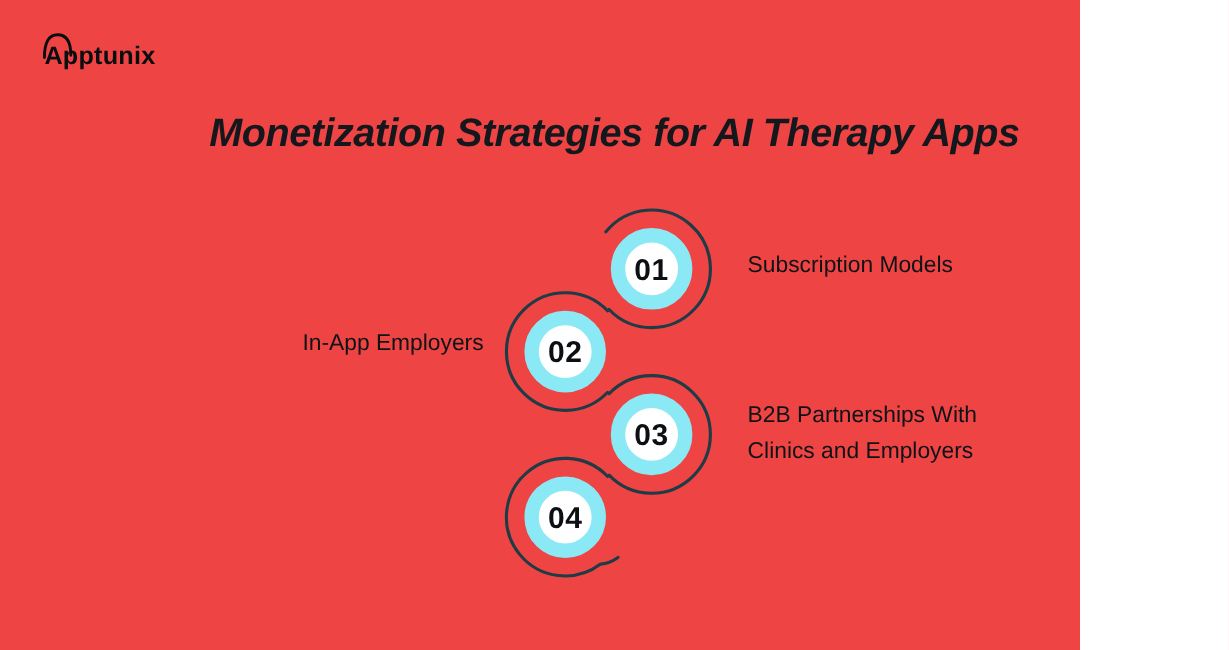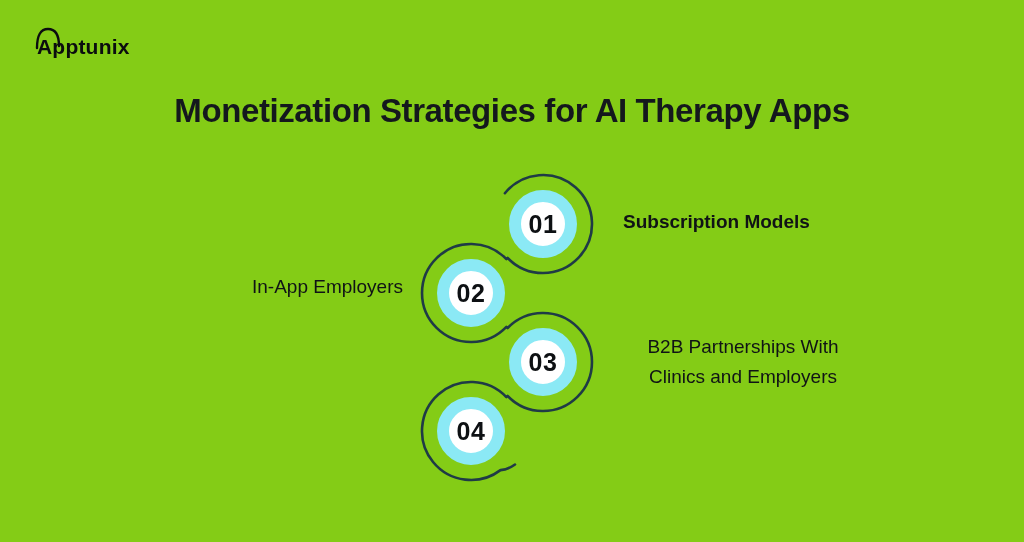--- a/index.html
+++ b/index.html
@@ -2,23 +2,23 @@
 <html><head>
 <meta charset="utf-8">
 <style>
   html, body {
     margin: 0;
     padding: 0;
     background: #ffffff;
   }
   .canvas {
     position: relative;
-    width: 1024px;
+    width: 900px;
     height: 542px;
-    background: #84cc16;
+    background: #ef4444;
     overflow: hidden;
     font-family: "Liberation Sans", sans-serif;
   }
 
   
   .logo {
     position: absolute;
     left: 36px;
     top: 26px;
     width: 120px;
@@ -46,20 +46,21 @@
     left: 0;
     top: 92px;
     width: 1024px;
     margin: 0;
     text-align: center;
     font-size: 33px;
     line-height: 38px;
     font-weight: 700;
     letter-spacing: -0.4px;
     color: #14181d;
+    font-style: italic;
   }
 
   
   .diagram-svg {
     position: absolute;
     left: 0;
     top: 0;
   }
   .step-number {
     font-family: "Liberation Sans", sans-serif;
@@ -71,23 +72,23 @@
 
   .step-label {
     position: absolute;
     font-size: 19px;
     line-height: 30px;
     color: #101316;
   }
   .label-right { text-align: left; }
   .label-left  { text-align: right; }
 
-  .label-1 { left: 623px; top: 207px; width: 280px; font-weight: bold; }
+  .label-1 { left: 623px; top: 207px; width: 280px; }
   .label-2 { left: 150px; top: 272px; width: 253px; }
-  .label-3 { left: 623px; top: 332px; width: 240px; text-align: center; }
+  .label-3 { left: 623px; top: 332px; width: 240px; }
   .label-4 { left: 150px; top: 422px; width: 253px; }
 </style>
 </head>
 <body>
 
 <div class="canvas">
 
   <div class="logo">
     <svg class="logo-arc" width="27" height="24" viewBox="0 0 27 24">
       <path d="M 2 22 Q 2 3 13 3 Q 24 3 24 20" fill="none" stroke="#0b0d0f" stroke-width="2.4" stroke-linecap="round"></path>

